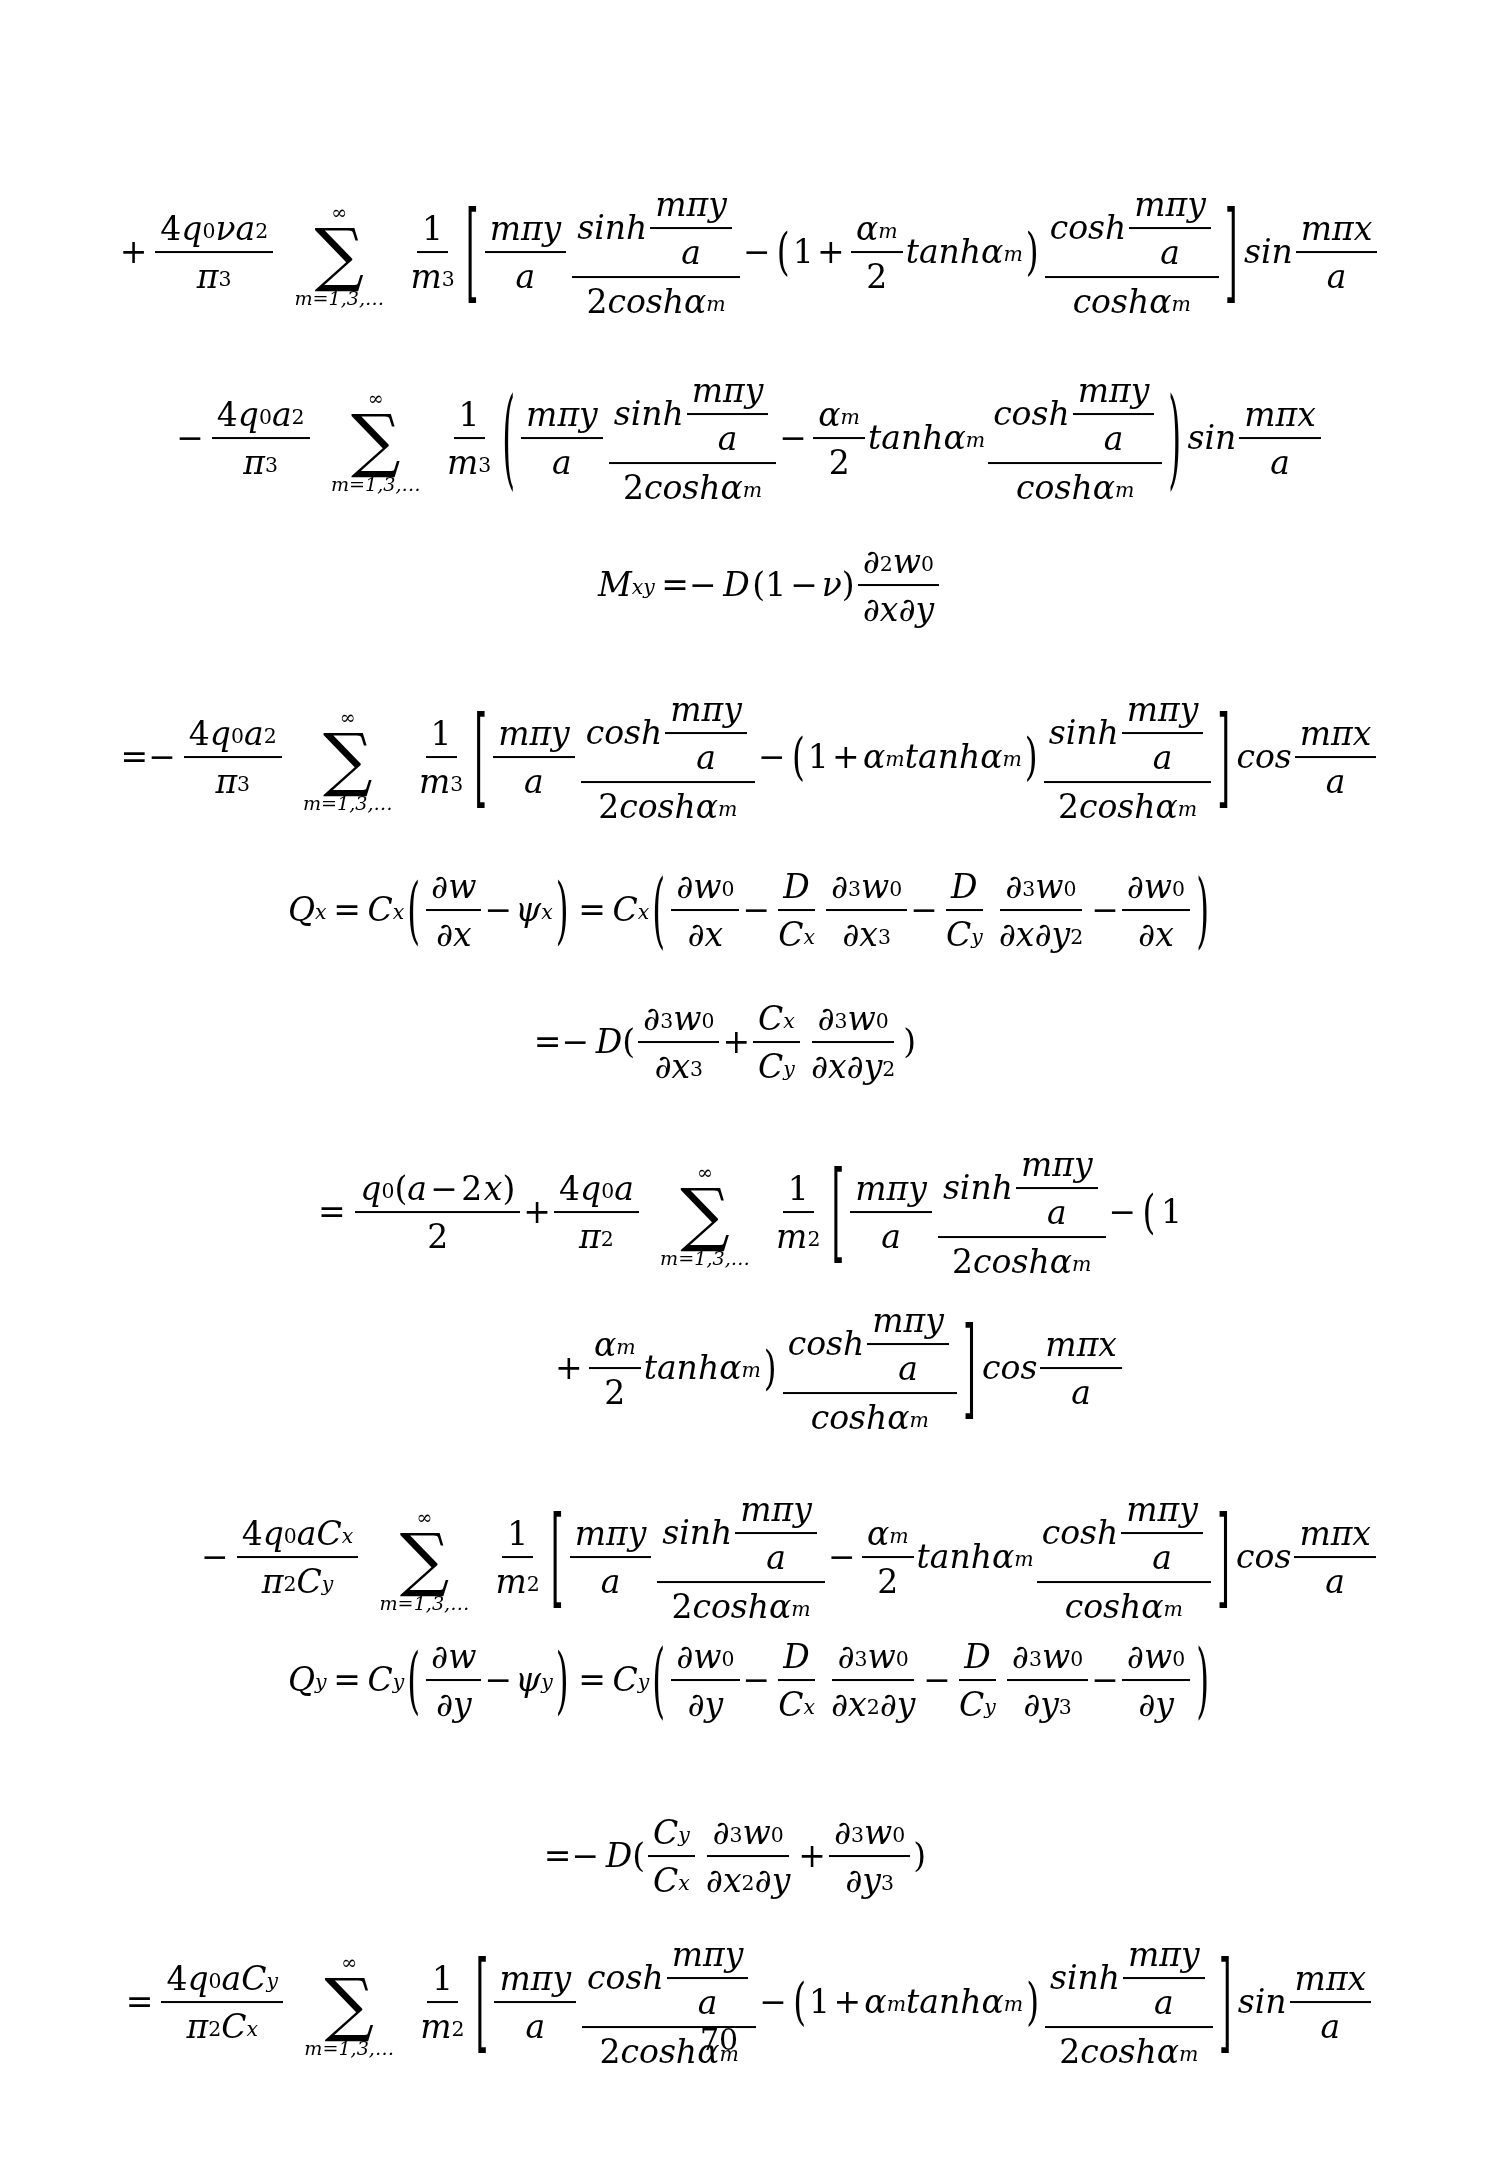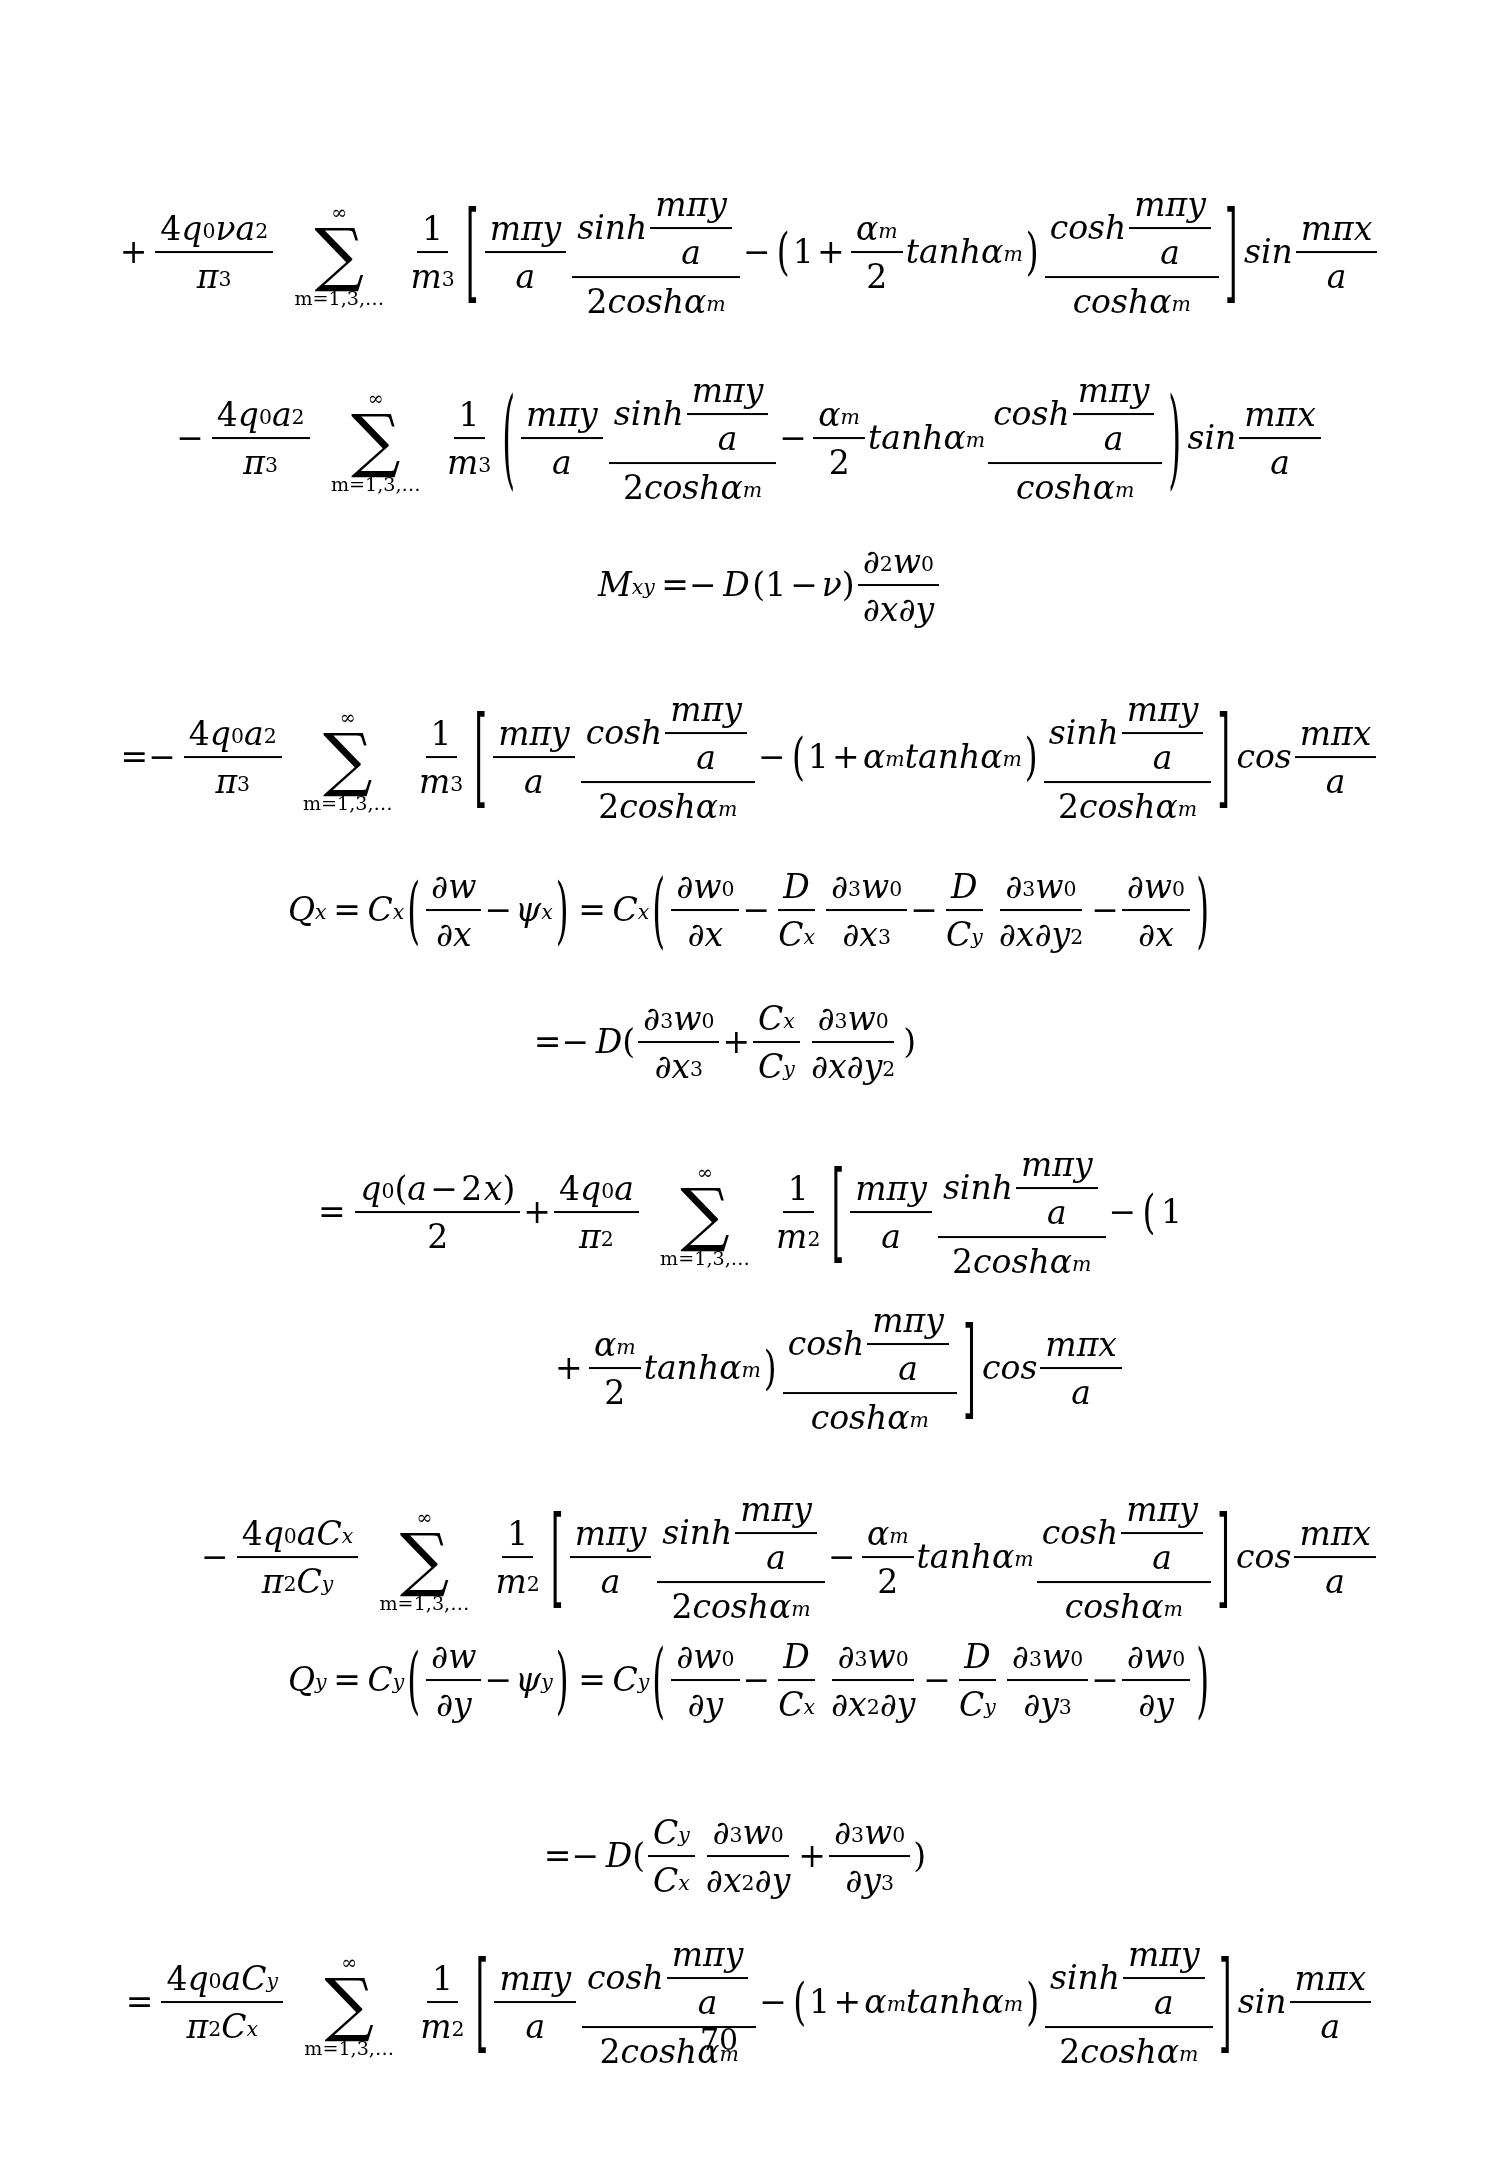--- a/index.html
+++ b/index.html
@@ -18,21 +18,21 @@
   sub,sup{font-size:0.62em;line-height:0;font-style:italic;}
   sub.up,sup.up{font-style:normal;}
   sup{vertical-align:0.55em;}
   sub{vertical-align:-0.25em;}
   .fr{display:inline-flex;flex-direction:column;align-items:center;margin:0 3px;vertical-align:middle;text-align:center;}
   .fr .n{display:block;padding:1px 5px 3px;border-bottom:2.2px solid #000;line-height:1.15;}
   .fr .d{display:block;padding:3px 5px 1px;line-height:1.15;}
   .sum{display:inline-flex;flex-direction:column;align-items:center;margin:0 10px;font-style:normal;line-height:1;position:relative;top:0.12em;}
   .sum .t{font-size:0.58em;line-height:1;}
   .sum .s{font-size:2.1em;line-height:0.95;}
-  .sum .b{font-size:0.58em;line-height:1.1;}
+  .sum .b{font-size:0.58em;line-height:1.1;font-style:italic;}
   .del{display:inline-block;font-style:normal;line-height:1;transform-origin:50% 50%;margin:0 3px;}
   .msp{display:inline-block;}
   
   #eq1{top:252px;}  #eq2{top:438px;}  #eq3{top:585px;--dx:20px;}
   #eq4{top:757px;}  #eq5{top:910px;}  #eq6{top:1042px;--dx:-25px;}
   #eq7{top:1212px;} #eq8{top:1368px;--dx:90px;} #eq9{top:1557px;--dx:40px;}
   #eq10{top:1680px;} #eq11{top:1856px;--dx:-15px;} #eq12{top:2002px;}
   .pageno{position:absolute;left:700px;top:2022px;font-size:30px;font-style:normal;}
 </style>
 </head>

